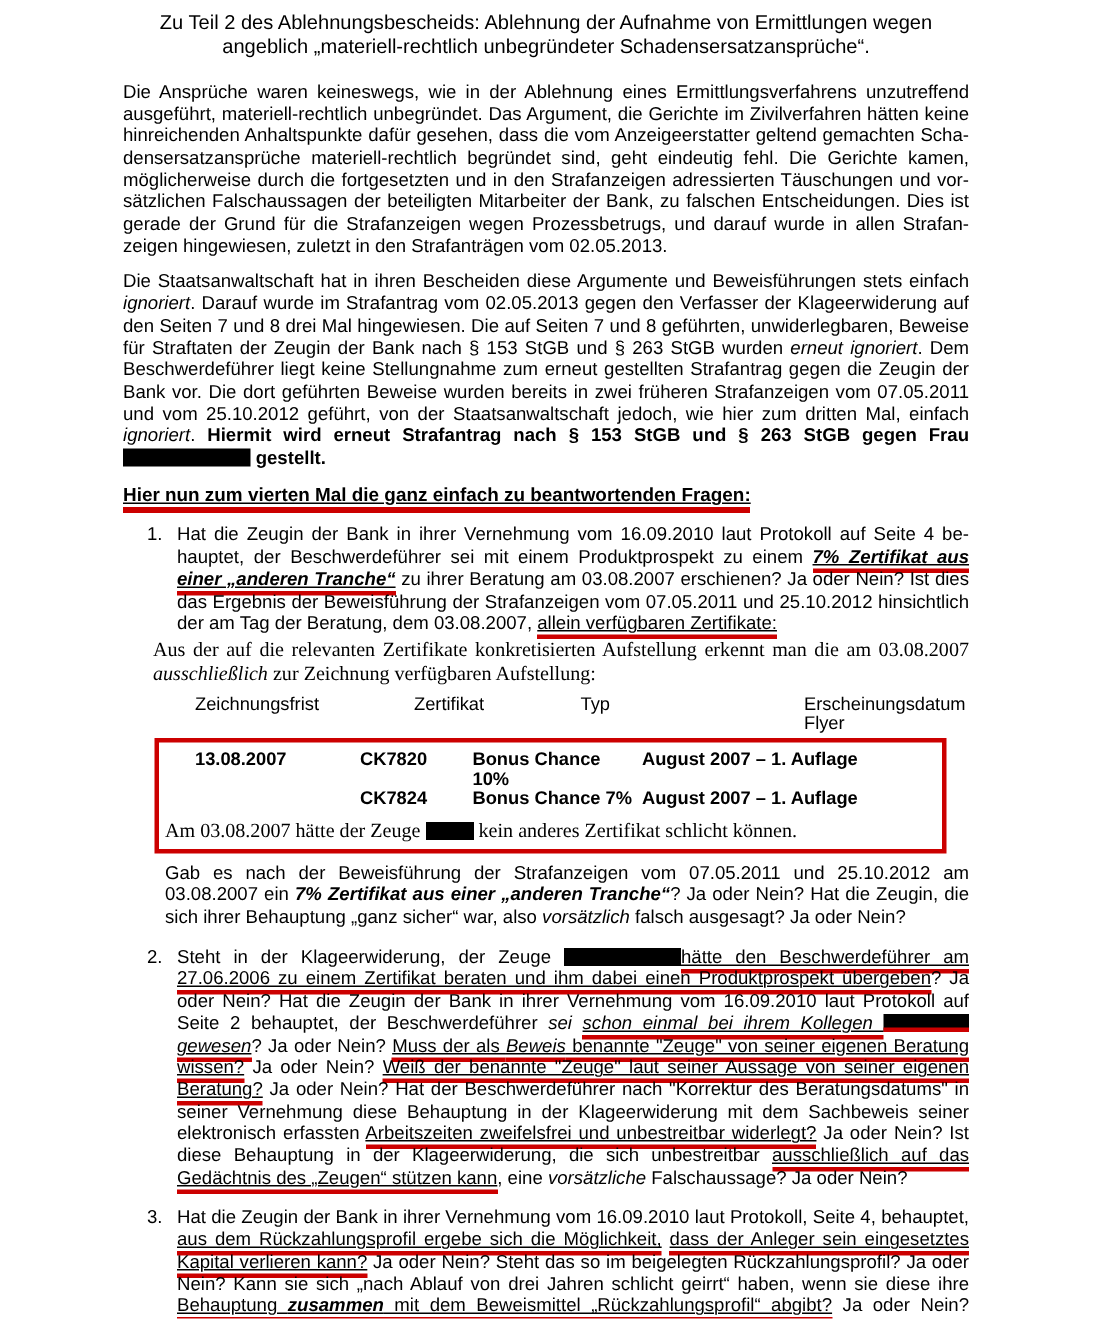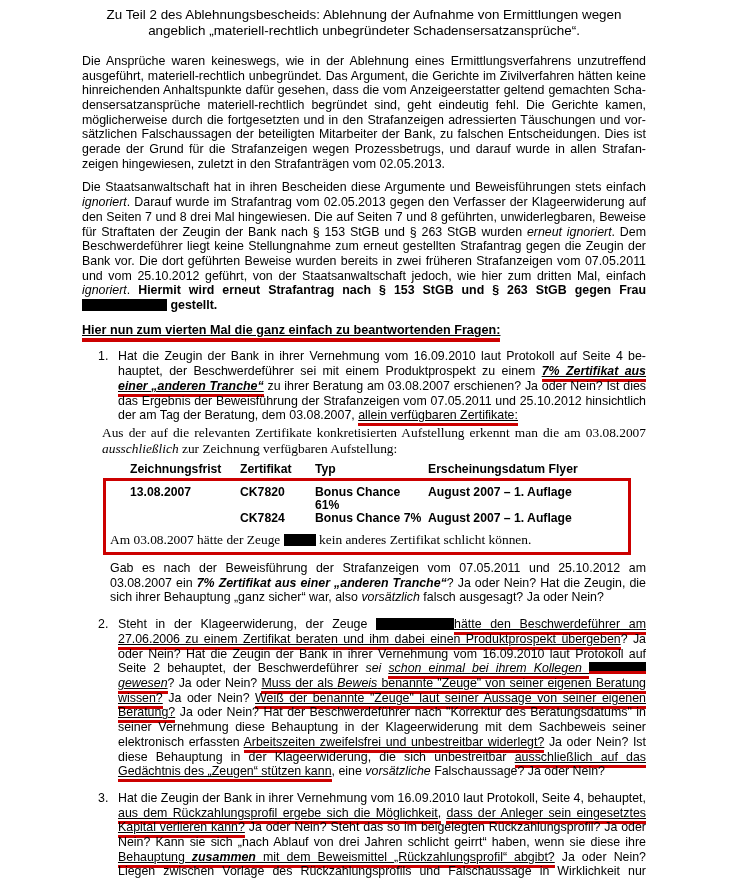--- a/index.html
+++ b/index.html
@@ -50,21 +50,21 @@
 
   .quote {
     font-family: "Liberation Serif", "DejaVu Serif", serif;
     font-size: 13.4px; line-height: 16.3px;
     text-align: justify; margin-left: -16px; margin-top: 2px;
   }
 
   .cert-header {
     display: grid; grid-template-columns: 110px 75px 113px 1fr;
     margin-left: 12px; margin-top: 5px;
-    font-weight: bold; font-size: 12.2px; line-height: 13.5px;
+    font-weight: normal; font-size: 12.2px; line-height: 13.5px; gap: 36px;
   }
   .redbox {
     border: 3px solid var(--red);
     margin-left: -15px; margin-top: 2px; width: 528px;
     padding: 5px 18px 4px 0;
   }
   .cert-rows {
     display: grid; grid-template-columns: 110px 75px 113px 1fr;
     margin-left: 24px;
     font-weight: bold; font-size: 12.2px; line-height: 13px;
@@ -103,21 +103,21 @@
       <span>Zeichnungsfrist</span>
       <span>Zertifikat</span>
       <span>Typ</span>
       <span>Erscheinungsdatum Flyer</span>
     </div>
 
     <div class="redbox">
       <div class="cert-rows">
         <span>13.08.2007</span>
         <span>CK7820</span>
-        <span>Bonus Chance 61%</span>
+        <span>Bonus Chance 10%</span>
         <span>August 2007 – 1. Auflage</span>
         <span></span>
         <span>CK7824</span>
         <span>Bonus Chance 7%</span>
         <span>August 2007 – 1. Auflage</span>
       </div>
       <div class="cert-note"><span>Am 03.08.2007 hätte der Zeuge </span><span class="redact r32"></span><span> kein anderes Zertifikat schlicht können.</span></div>
     </div>
 
     <div class="followup"><span>Gab es nach der Beweisführung der Strafanzeigen vom 07.05.2011 und 25.10.2012 am 03.08.2007 ein </span><span class="bi">7% Zertifikat aus einer „anderen Tranche“</span><span>? Ja oder Nein? Hat die Zeugin, die sich ihrer Behauptung „ganz sicher“ war, also </span><span class="it">vorsätzlich</span><span> falsch ausgesagt? Ja oder Nein?</span></div>

